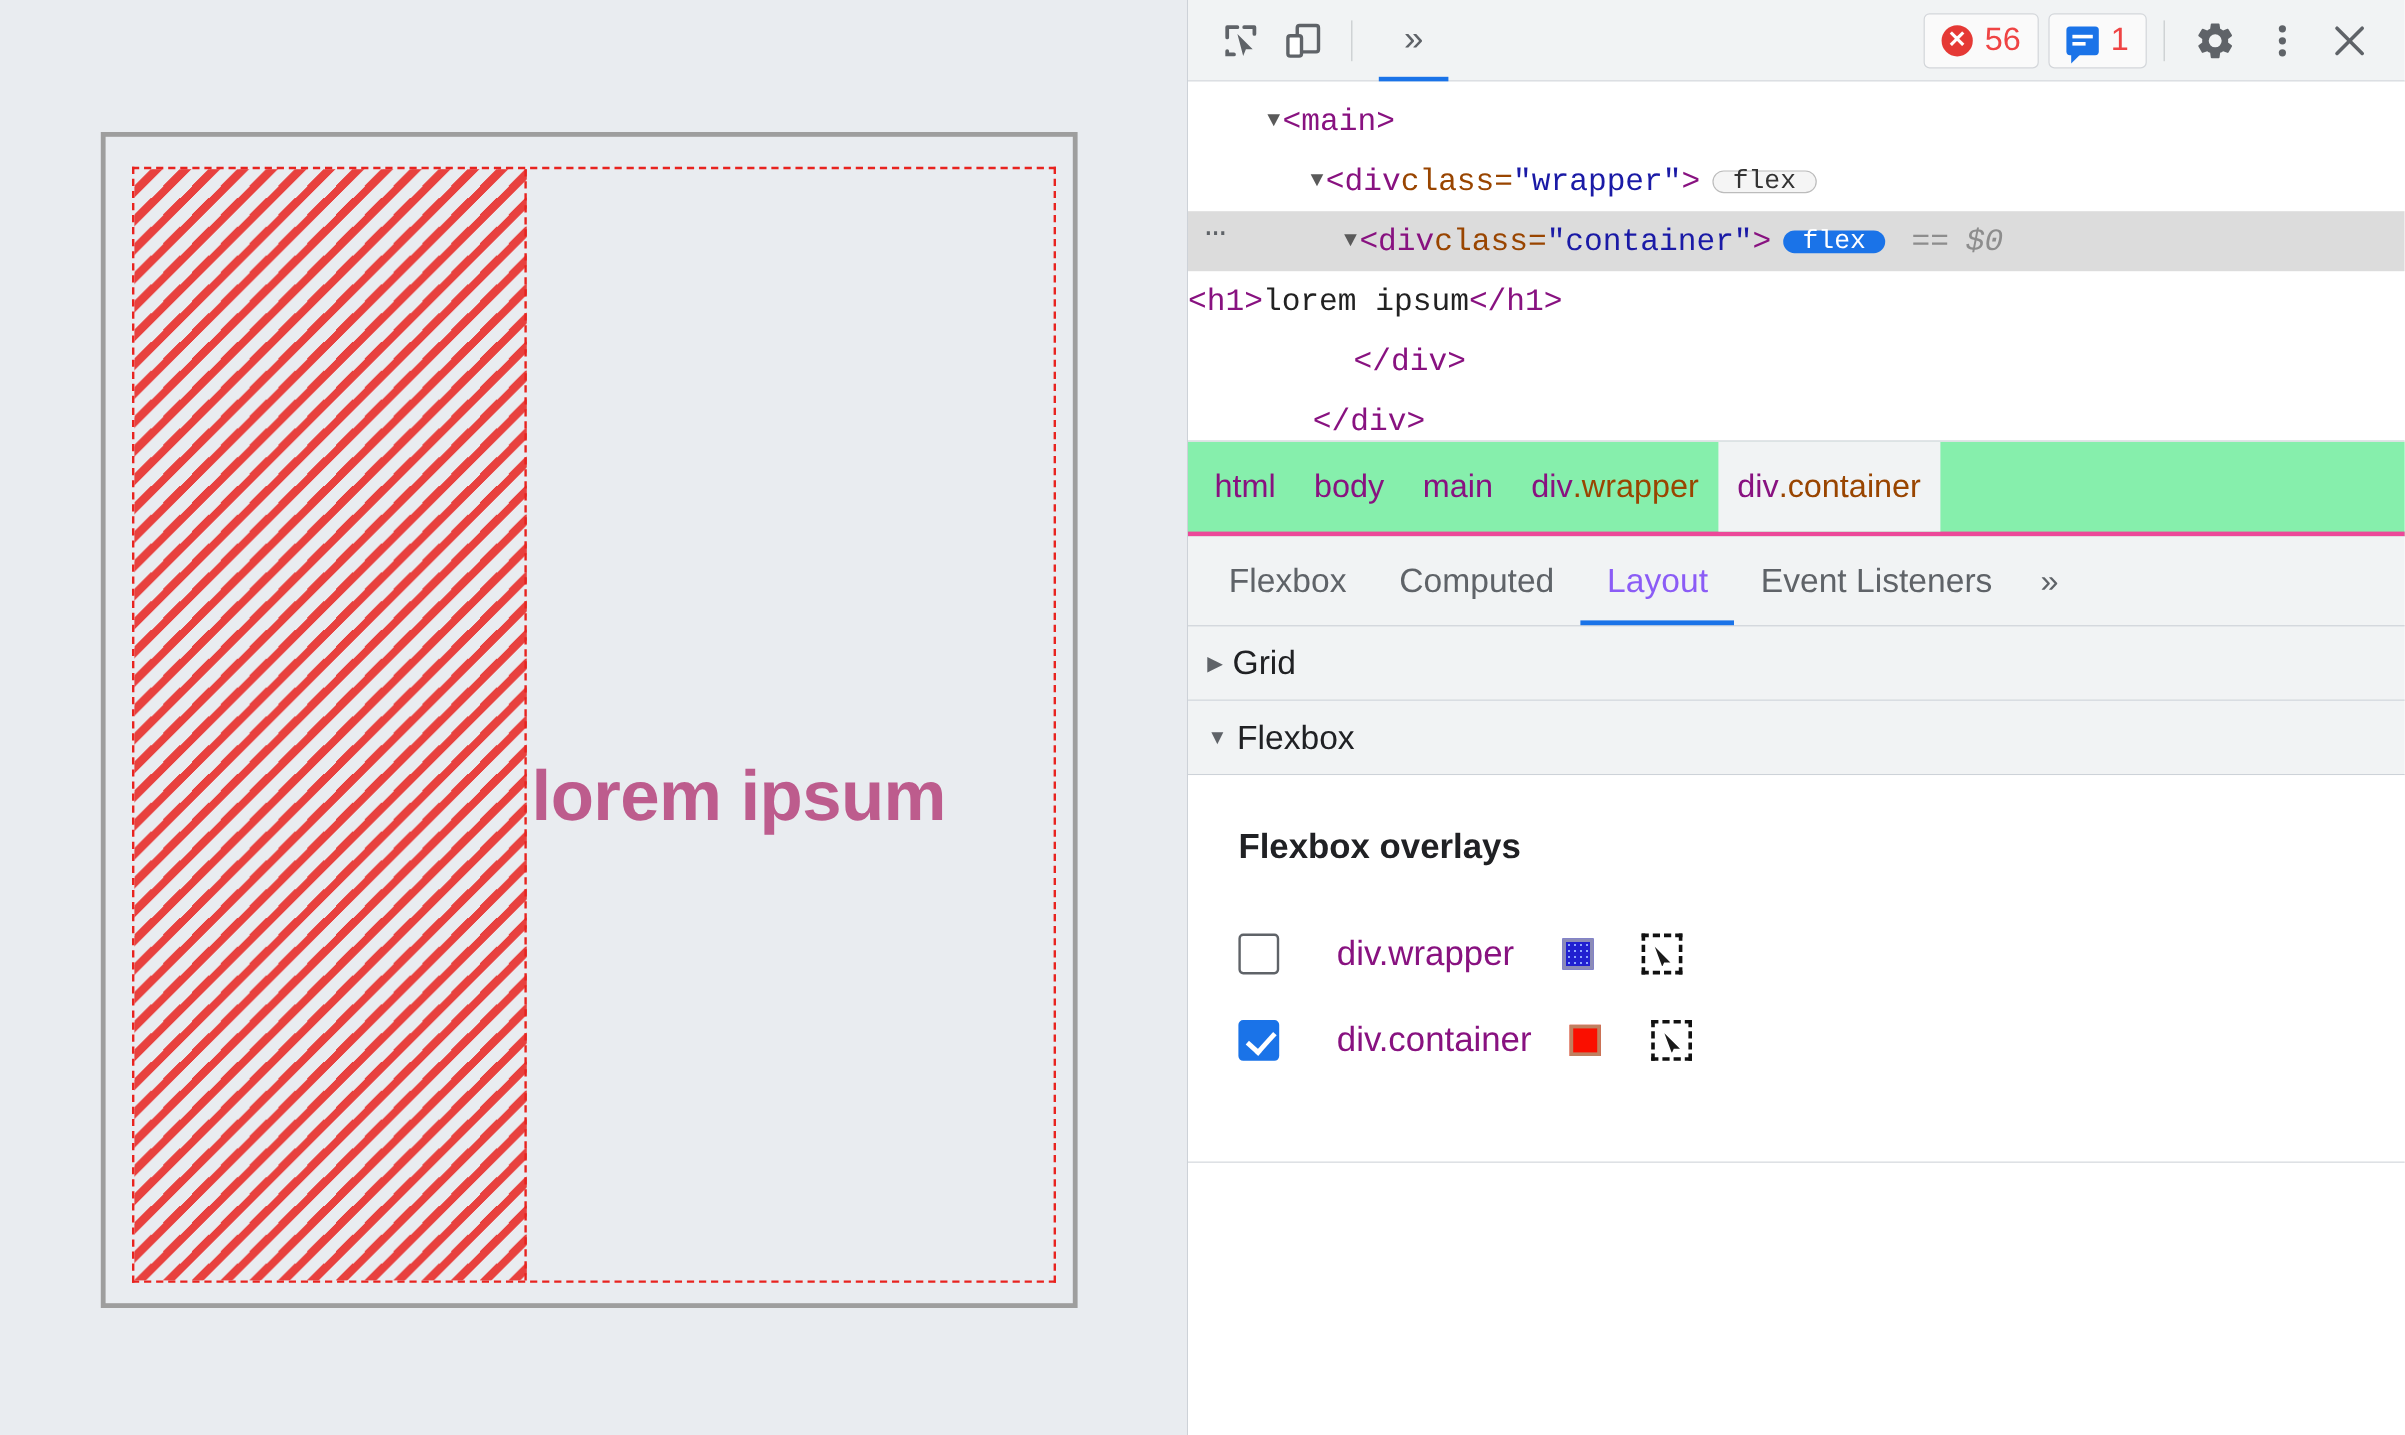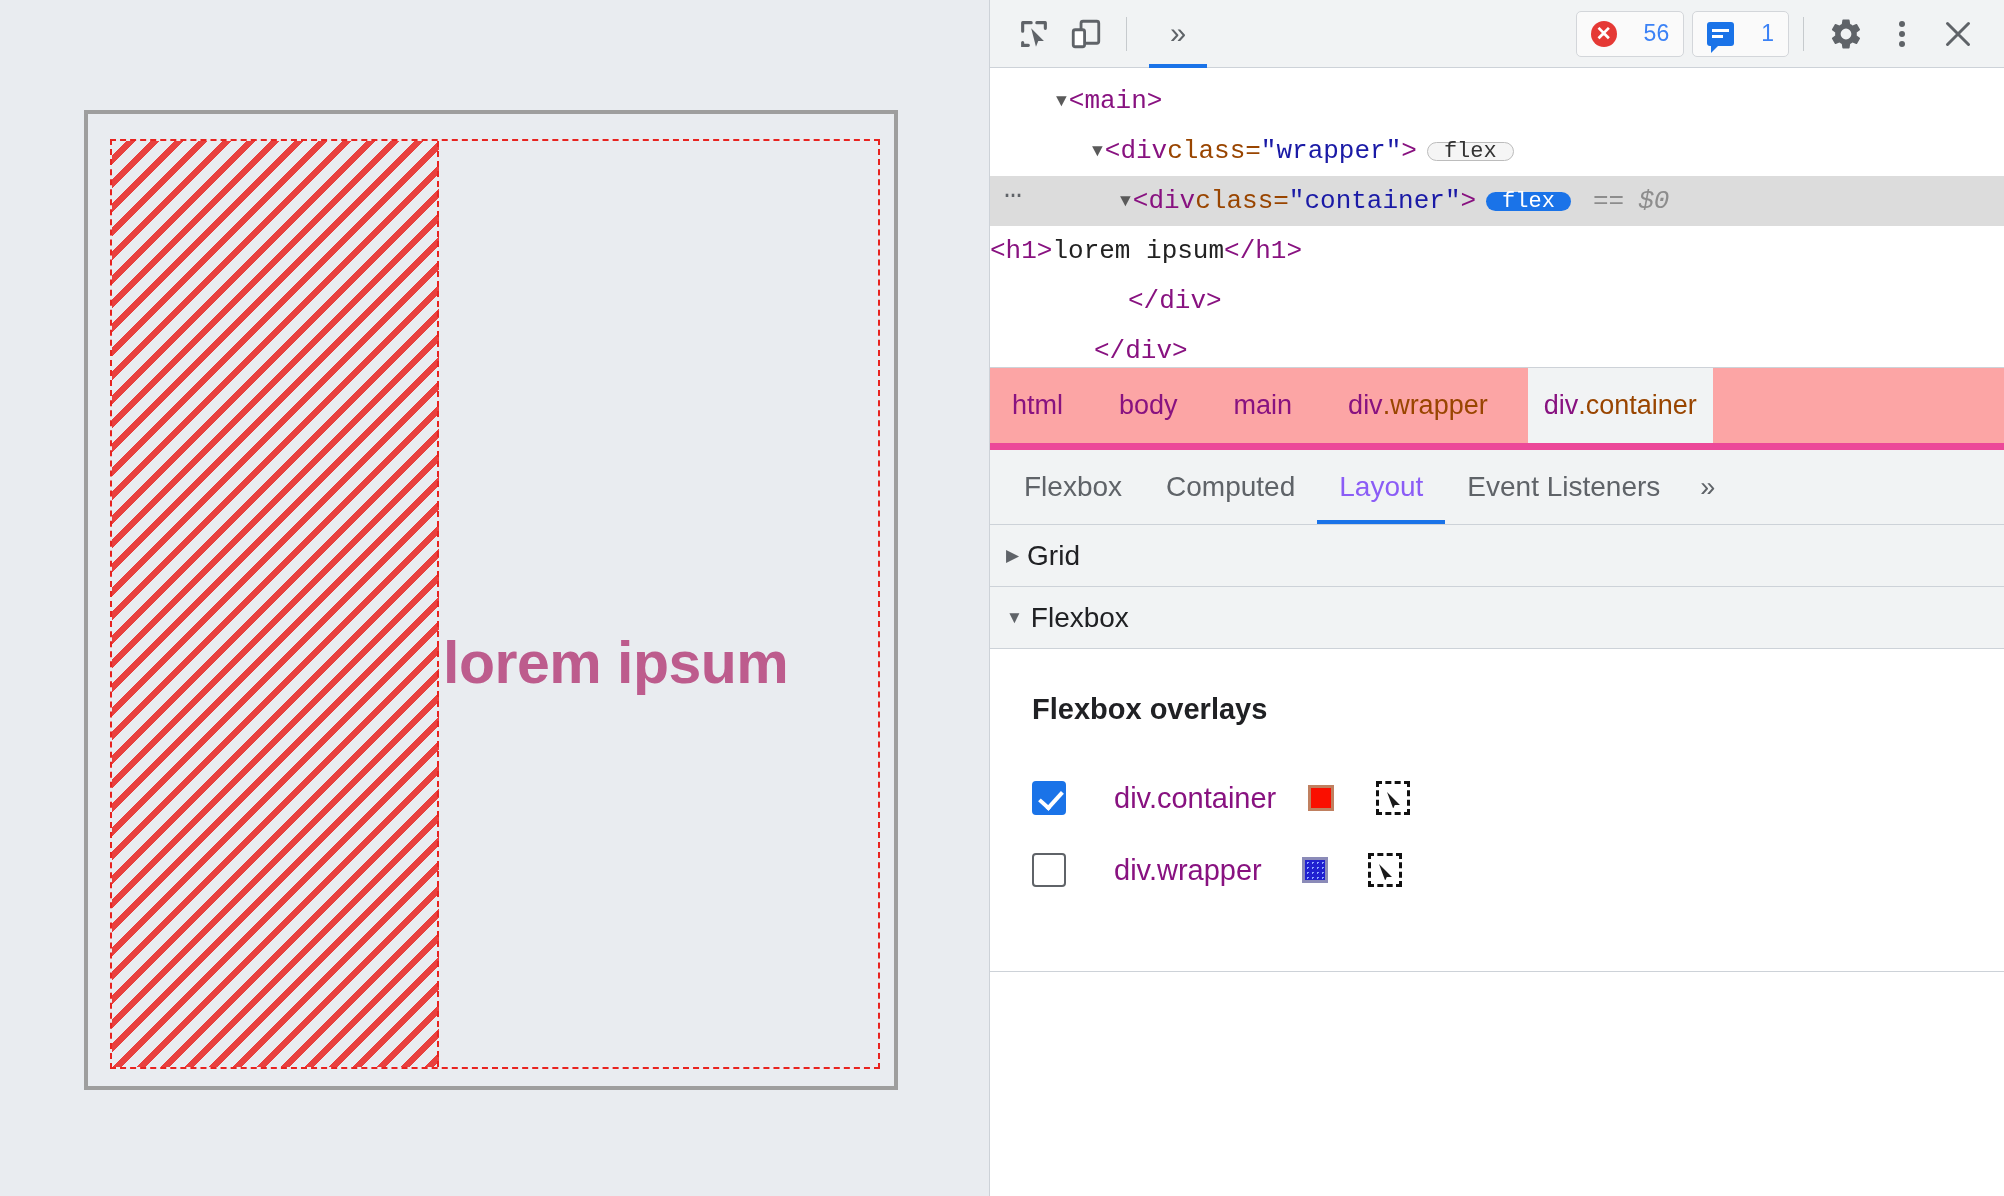--- a/index.html
+++ b/index.html
@@ -130,24 +130,23 @@
     display: flex; align-items: center; gap: 10px;
     height: 46px;
     padding: 0 14px;
     border: 1px solid #d3d6da;
     border-radius: 5px;
     background: #fafafa;
     cursor: pointer;
     margin-left: 8px;
   }
   .badge-num {
-    font-size: 23px;
-    color: #3b82f6;
+    font-size: 27px;
+    color: #ef4444;
     font-family: "Liberation Sans", sans-serif;
-    margin-left: 17px;
   }
   .err-circle {
     width: 26px; height: 26px; border-radius: 50%;
     background: #e53935;
     display: flex; align-items: center; justify-content: center;
     color: #fff; font-size: 19px; font-weight: bold; line-height: 1;
   }
   .msg-bubble {
     width: 27px; height: 24px;
     background: #1a73e8;
@@ -212,27 +211,26 @@
     font-size: 22px;
     margin-left: 10px;
     cursor: pointer;
   }
   .chip.off { border: 1px solid #bcbcbc; background: #f5f5f5; color: #333; }
   .chip.on  { background: #1a73e8; color: #fff; }
 
   
   #breadcrumb {
     flex: 0 0 75px;
-    background: #fca5a5;
-    border-bottom: 7px solid #ec4899;
+    background: #86efac;
+    border-bottom: 4px solid #ec4899;
     display: flex;
     align-items: center;
     padding-left: 6px;
     font-size: 27px;
-    gap: 24px;
   }
   .crumb {
     height: 75px;
     display: flex; align-items: center;
     padding: 0 16px;
     color: #881280;
     cursor: pointer;
     white-space: nowrap;
   }
   .crumb.active { background: #f1f3f4; }
@@ -540,39 +538,39 @@
 
     <div class="accordion-head">
       <span class="acc-arrow">▼</span>
         <span>Flexbox</span>
     </div>
 
     <div id="flexbox-body">
       <div class="section-title">Flexbox overlays</div>
 
       <div class="overlay-row">
+        <div class="cbx"></div>
+        <div class="overlay-name">div.wrapper</div>
+        <div class="swatch wrapper-sw" style="margin-left:40px;"></div>
+        <div class="picker-icon" style="margin-left:40px;">
+          <div class="dashbox"></div>
+          <svg width="20" height="20" viewBox="0 0 20 20">
+            <path d="M4 4l13 13h-5.2l-1.6 3.6z" fill="#1a1a1a"></path>
+          </svg>
+        </div>
+      </div>
+
+      <div class="overlay-row">
         <div class="cbx checked"></div>
         <div class="overlay-name">div.container</div>
         <div class="swatch container-sw" style="margin-left:32px;"></div>
         <div class="picker-icon" style="margin-left:42px;">
           <div class="dashbox"></div>
           <svg width="20" height="20" viewBox="0 0 20 20">
             <path d="M4 4l13 13h-5.2l-1.6 3.6z" fill="#1a1a1a"></path>
           </svg>
         </div>
       </div>
-
-      <div class="overlay-row">
-        <div class="cbx"></div>
-        <div class="overlay-name">div.wrapper</div>
-        <div class="swatch wrapper-sw" style="margin-left:40px;"></div>
-        <div class="picker-icon" style="margin-left:40px;">
-          <div class="dashbox"></div>
-          <svg width="20" height="20" viewBox="0 0 20 20">
-            <path d="M4 4l13 13h-5.2l-1.6 3.6z" fill="#1a1a1a"></path>
-          </svg>
-        </div>
-      </div>
     </div>
 
     <div id="empty-bottom"></div>
   </div>
 </div>
 
 </body></html>

